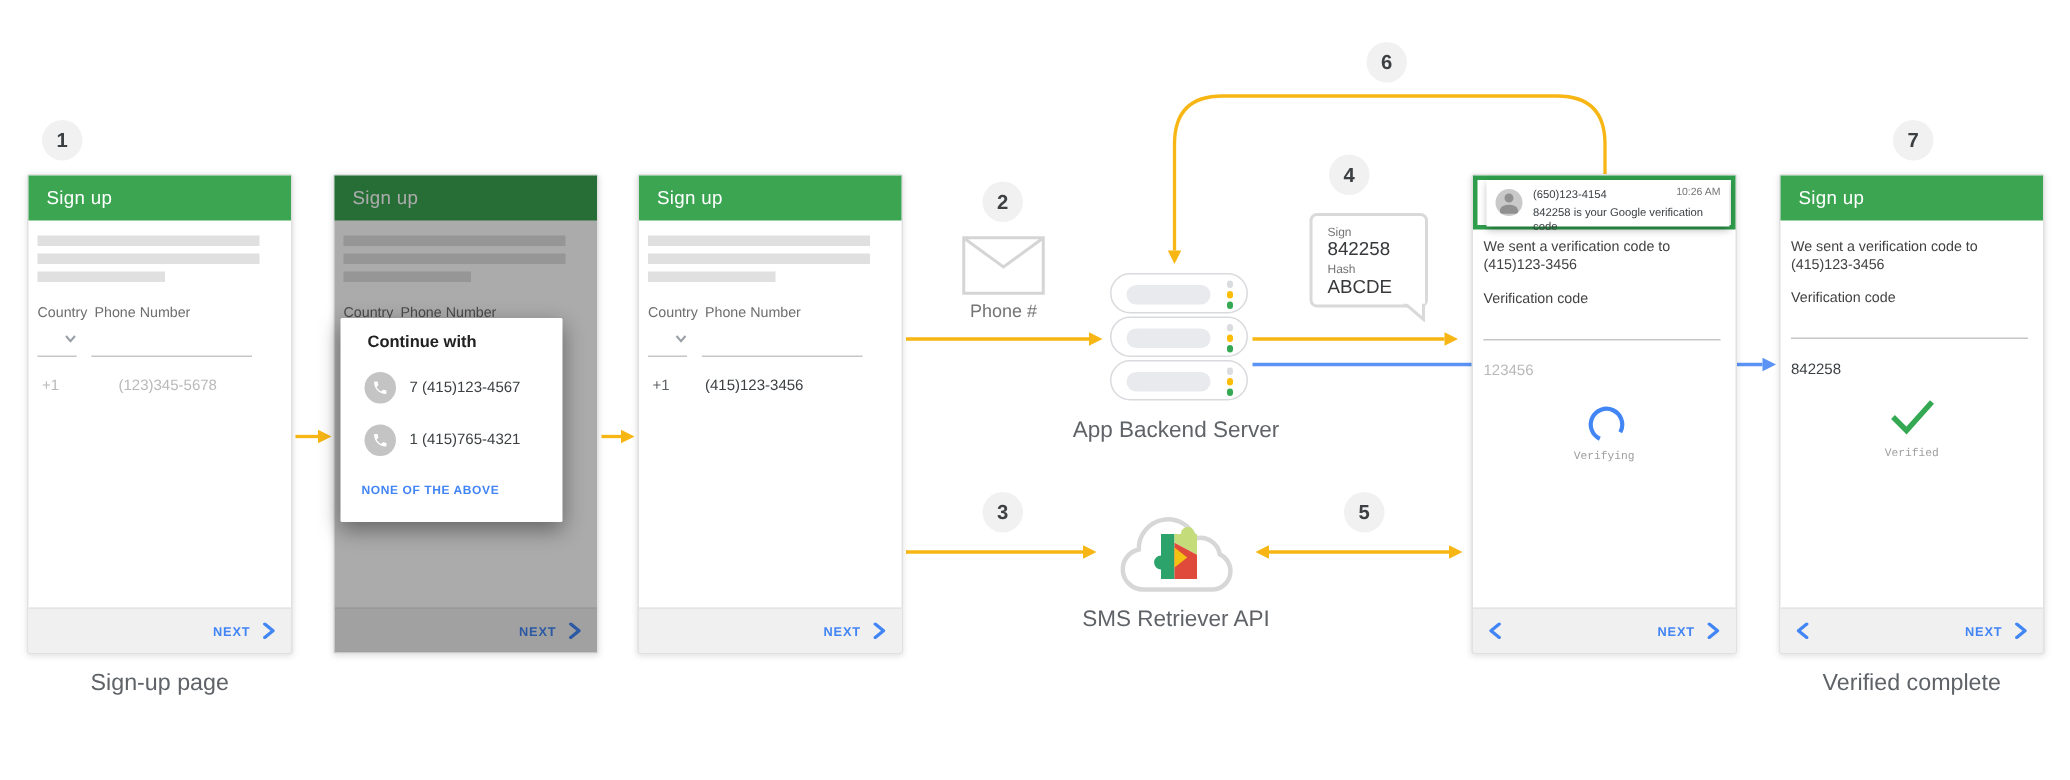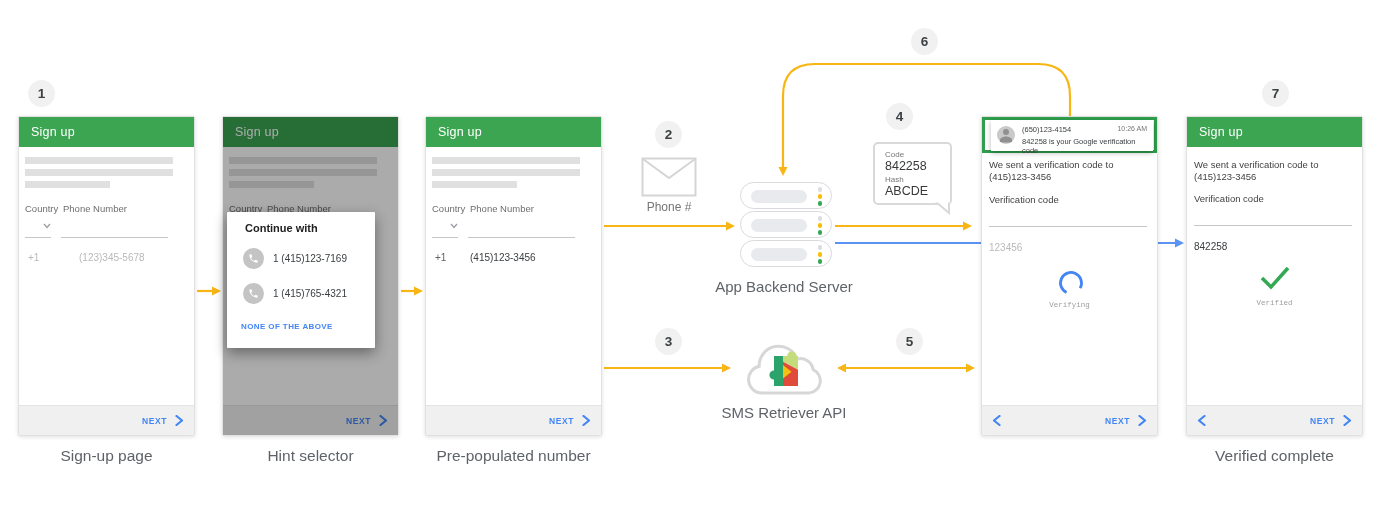--- a/index.html
+++ b/index.html
@@ -153,34 +153,33 @@
     </div>
     <div class="scrim"></div>
     <div class="hint-dialog">
       <div class="hint-title">Continue with</div>
       <div class="hint-row" style="top:36px;">
         <span class="hint-avatar">
           <svg width="11" height="11" viewBox="0 0 24 24">
               <path fill="#FFFFFF" d="M6.6 10.8c1.5 2.8 3.8 5.1 6.6 6.6l2.2-2.2c.3-.3.7-.4 1-.2 1.1.4 2.3.6 3.6.6.6 0 1 .4 1 1V20c0 .6-.4 1-1 1C10.8 21 3 13.2 3 4c0-.6.4-1 1-1h3.5c.6 0 1 .4 1 1 0 1.2.2 2.4.6 3.6.1.3 0 .7-.2 1L6.6 10.8z"></path>
             </svg>
         </span>
-        <span class="hint-number">1 (415)123-7169</span>
+        <span class="hint-number">7 (415)123-4567</span>
       </div>
       <div class="hint-row" style="top:71px;">
         <span class="hint-avatar">
           <svg width="11" height="11" viewBox="0 0 24 24">
               <path fill="#FFFFFF" d="M6.6 10.8c1.5 2.8 3.8 5.1 6.6 6.6l2.2-2.2c.3-.3.7-.4 1-.2 1.1.4 2.3.6 3.6.6.6 0 1 .4 1 1V20c0 .6-.4 1-1 1C10.8 21 3 13.2 3 4c0-.6.4-1 1-1h3.5c.6 0 1 .4 1 1 0 1.2.2 2.4.6 3.6.1.3 0 .7-.2 1L6.6 10.8z"></path>
             </svg>
         </span>
         <span class="hint-number">1 (415)765-4321</span>
       </div>
       <div class="hint-none">NONE OF THE ABOVE</div>
     </div>
   </div>
-  <div class="caption" style="left:222px;">Hint selector</div>
 
   <div class="phone" style="left:425px;">
     <div class="phone-header">Sign up</div>
     <div class="skel" style="top:40px; width:148px;"></div>
     <div class="skel" style="top:52px; width:148px;"></div>
     <div class="skel" style="top:64px; width:85px;"></div>
     <div class="field-label" style="left:6px; top:86px;">Country</div>
     <div class="field-label" style="left:44px; top:86px;">Phone Number</div>
     <div class="field-value" style="left:9px; top:103px; color:#5F6368;">+1</div>
     <svg style="position:absolute; left:24px; top:106px;" width="8" height="6">
@@ -191,21 +190,20 @@
     <div class="underline" style="left:42px; top:120px; width:107px;"></div>
     <div class="next-bar">
       <div class="next-group">
         <span class="next-label">NEXT</span>
         <svg width="9" height="11">
             <path d="M1.5 1 L7 5.5 L1.5 10" fill="none" stroke="#4285F4" stroke-width="2.2" stroke-linecap="round" stroke-linejoin="round"></path>
           </svg>
       </div>
     </div>
   </div>
-  <div class="caption" style="left:425px;">Pre-populated number</div>
 
   <svg class="envelope" width="56" height="40">
     <rect x="1.5" y="1.5" width="53" height="37" fill="#fff" stroke="#D5D5D5" stroke-width="2"></rect>
     <path d="M2 2 L28 21 L54 2" fill="none" stroke="#D5D5D5" stroke-width="2"></path>
   </svg>
   <div class="small-flow-label" style="left:631px; top:200px; width:76px;">Phone #</div>
 
   <div class="server">
     <div class="server-pill">
       <div class="server-slot"></div>
@@ -228,21 +226,21 @@
       <div class="server-dots">
         <div class="dot" style="background:#DADCE0;"></div>
         <div class="dot" style="background:#FBBC04;"></div>
         <div class="dot" style="background:#34A853;"></div>
       </div>
     </div>
   </div>
   <div class="flow-label" style="left:704px; top:278px; width:160px;">App Backend Server</div>
 
   <div class="callout">
-    <div class="callout-small">Code</div>
+    <div class="callout-small">Sign</div>
     <div class="callout-big">842258</div>
     <div class="callout-small">Hash</div>
     <div class="callout-big">ABCDE</div>
     <svg class="callout-tail" width="18" height="15">
       <path d="M1 1 L15 13 L15 1 Z" fill="#fff" stroke="#D9D9D9" stroke-width="2"></path>
       <rect x="0" y="0" width="16" height="2.5" fill="#fff"></rect>
     </svg>
   </div>
 
   <svg class="cloud" width="94" height="60" viewBox="0 0 94 60">

